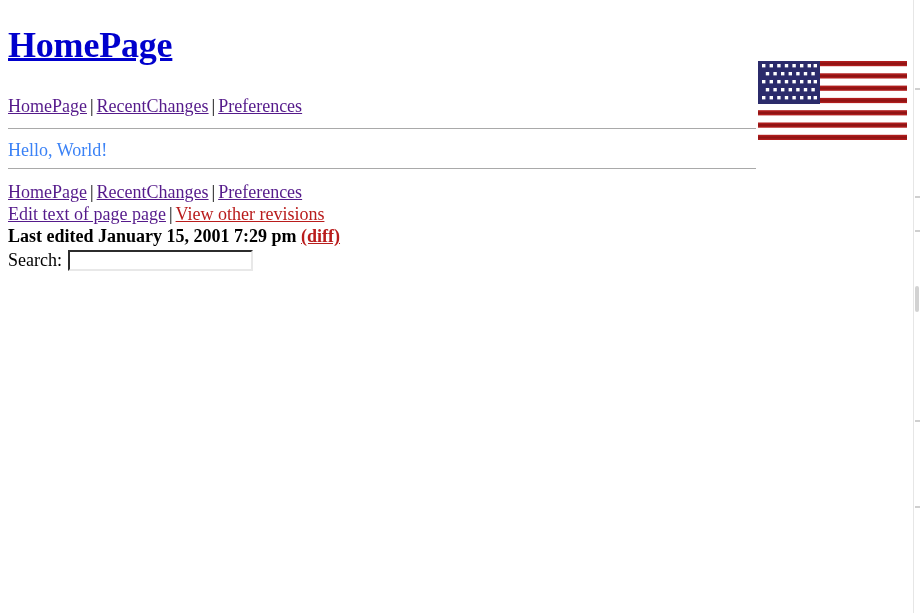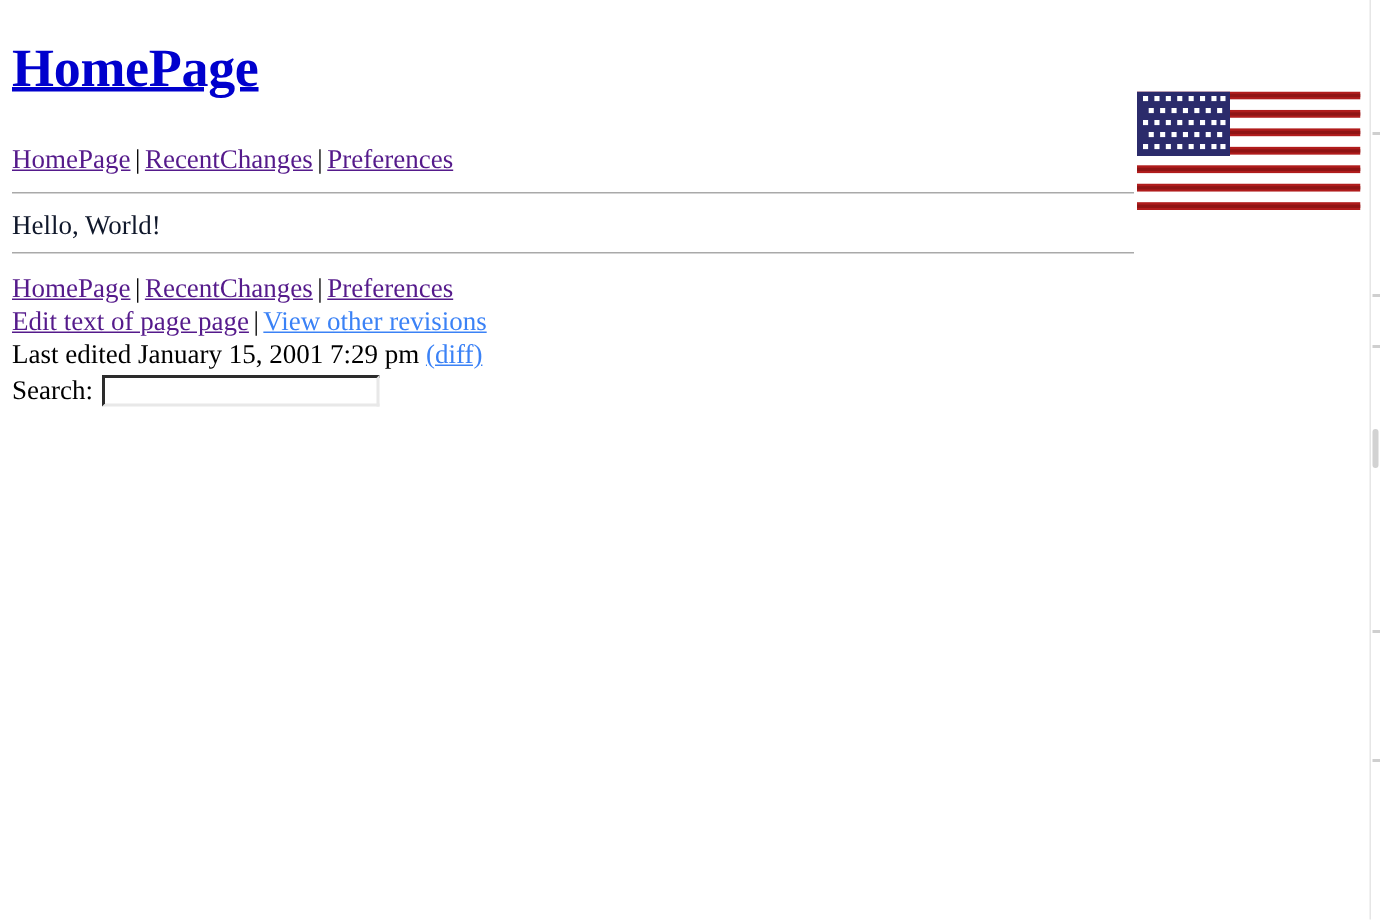--- a/index.html
+++ b/index.html
@@ -62,21 +62,21 @@
     color: #000000;
   }
   #top-nav { top: 95px; }
 
   .navbar a,
   .footline a {
     text-decoration: underline;
     text-underline-offset: 1px;
   }
   a.visited-link { color: #551a8b; }
-  a.fresh-link   { color: #3b82f6; }
+  a.fresh-link   { color: #b91c1c; }
 
   .sep {
     color: #000000;
     padding: 0 3px;
   }
 
   
   hr.rule {
     position: absolute;
     left: 0;
@@ -91,38 +91,38 @@
   #rule-top    { top: 128px; }
   #rule-bottom { top: 168px; }
 
   
   .body-text {
     position: absolute;
     left: 0;
     top: 139px;
     font-size: 18px;
     line-height: 22px;
-    color: #0f172a;
+    color: #3b82f6;
     white-space: nowrap;
   }
 
   
   .footer {
     position: absolute;
     left: 0;
     top: 181px;
     font-size: 18px;
     line-height: 22px;
   }
   .footline {
     white-space: nowrap;
     color: #000000;
     height: 22px;
   }
-  .footline.timestamp { color: #000000; }
+  .footline.timestamp { color: #000000; font-weight: bold; }
 
   
   .search-row {
     position: absolute;
     left: 0;
     top: 247px;
     height: 24px;
     display: flex;
     align-items: flex-end;
     white-space: nowrap;

